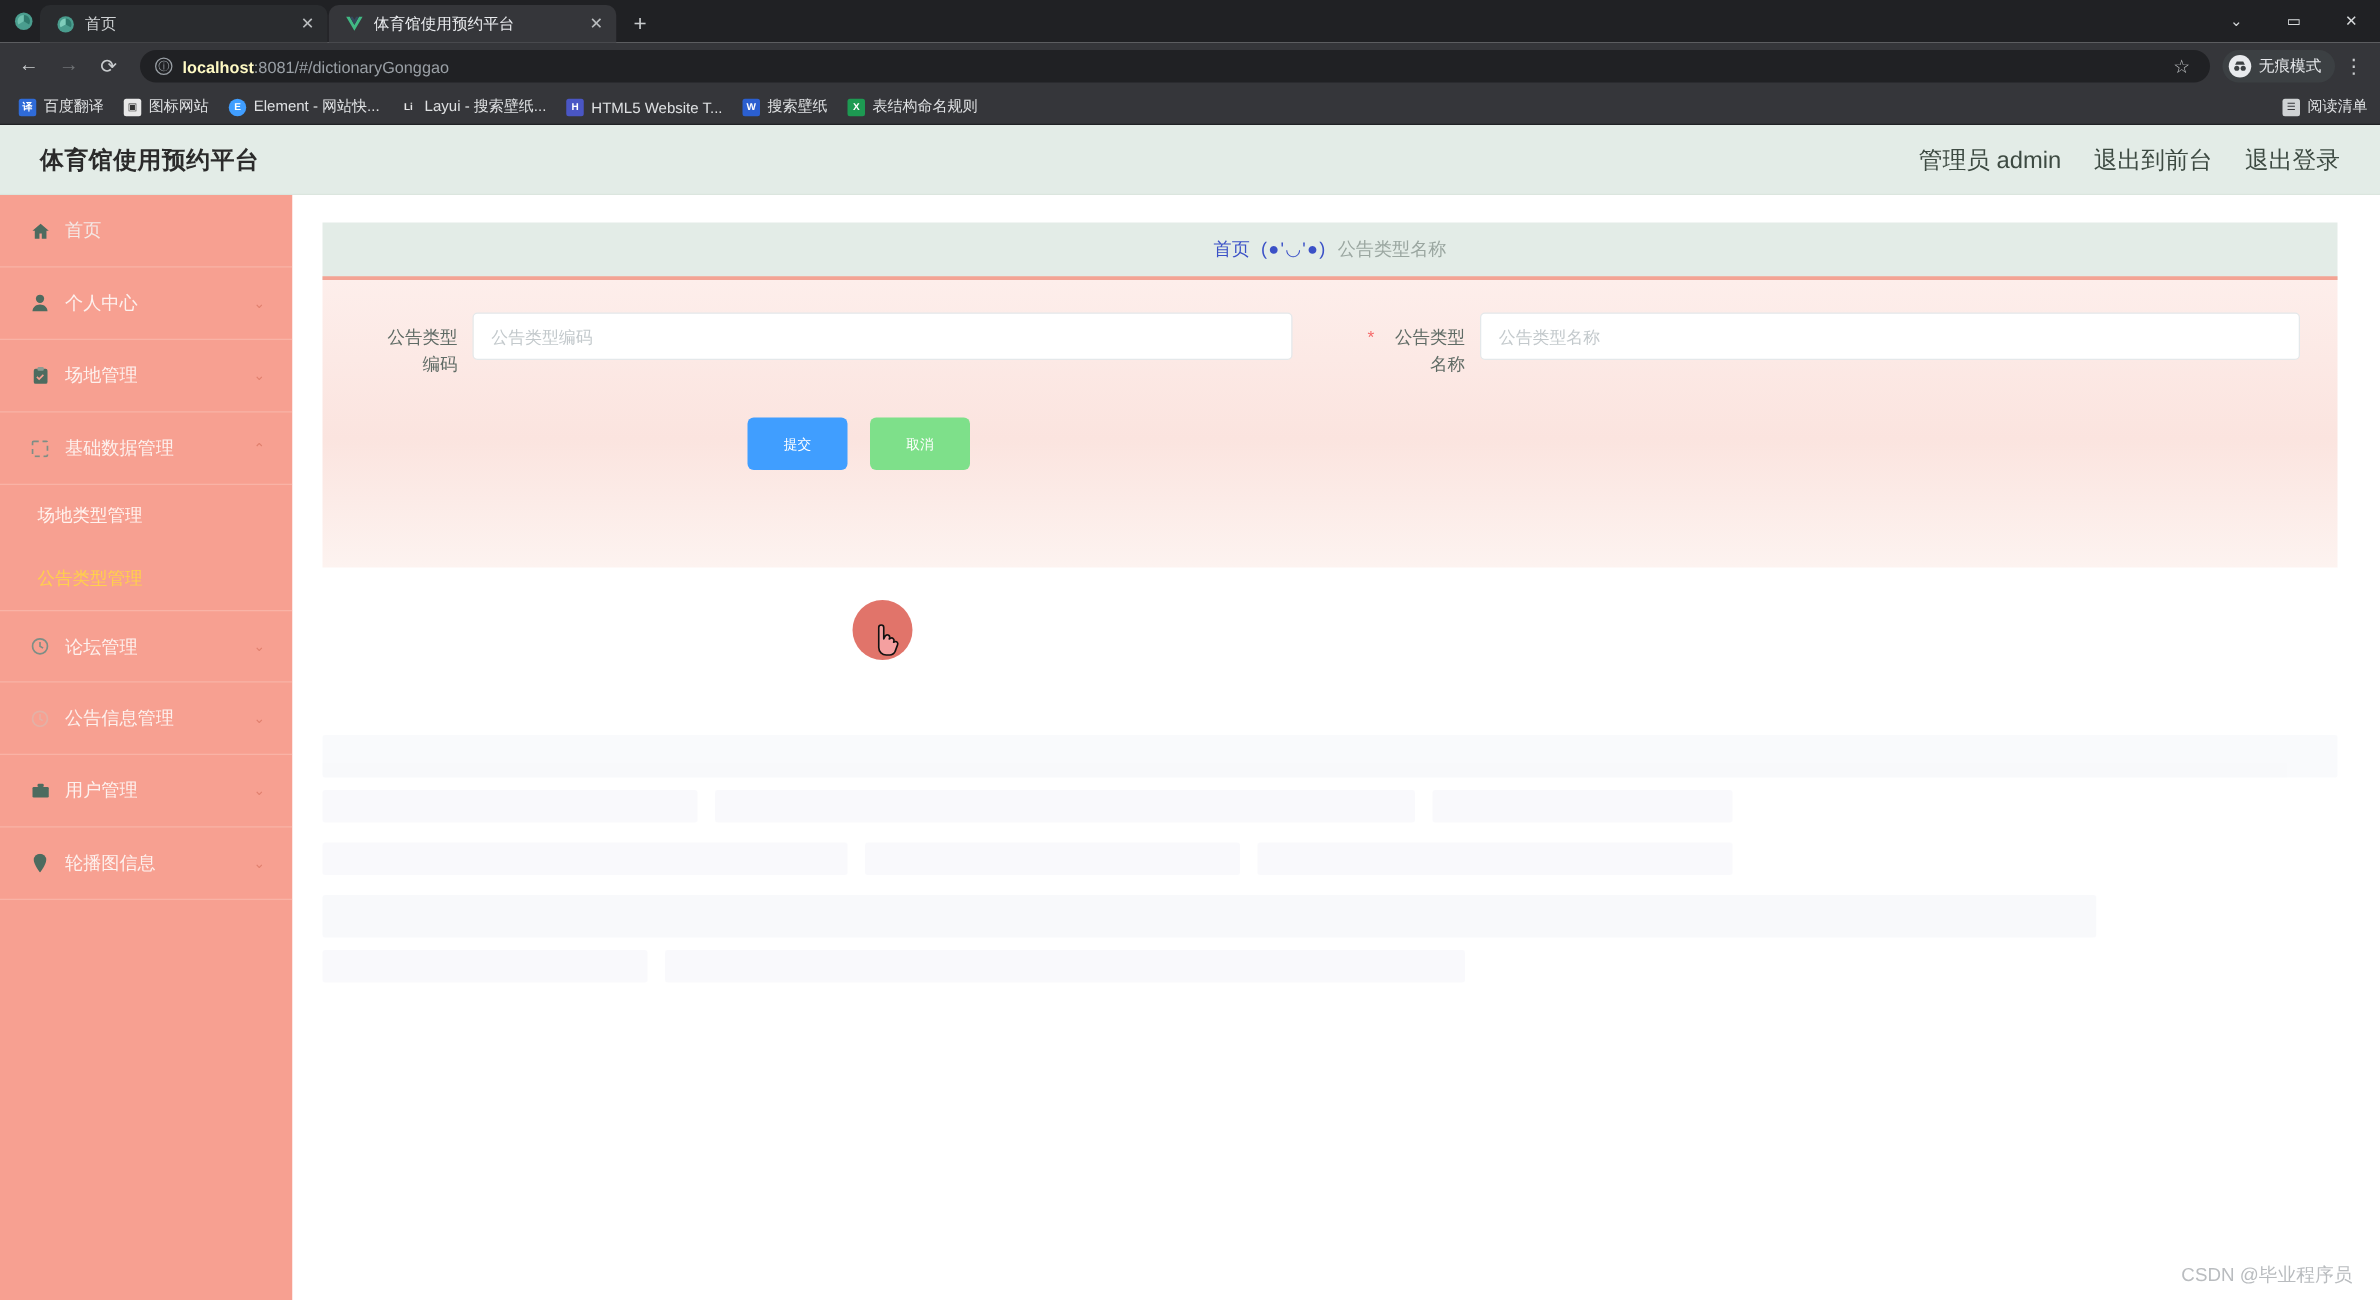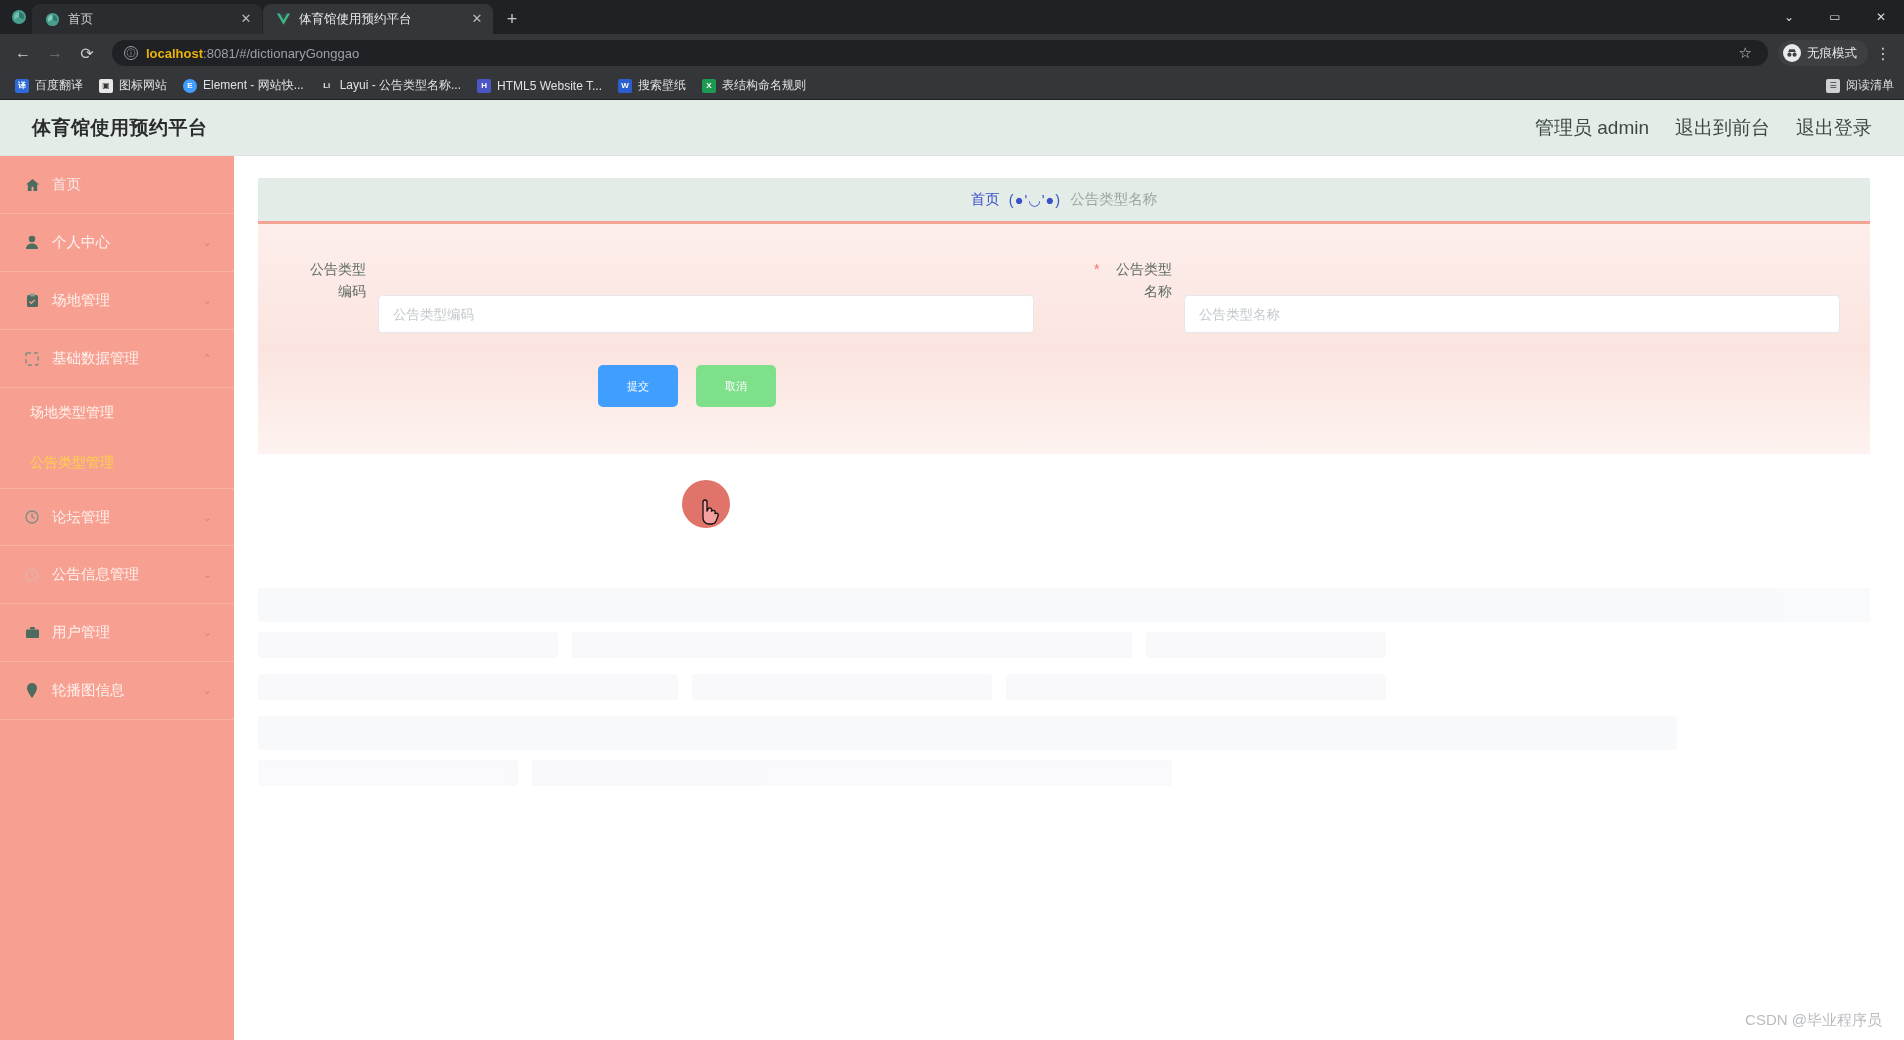--- a/index.html
+++ b/index.html
@@ -95,21 +95,21 @@
     padding: 0 12px;
     gap: 8px;
   }
   .omnibox .info-icon {
     width: 14px; height: 14px;
     border: 1.3px solid #9aa0a6; border-radius: 50%;
     font-size: 9px; line-height: 12px; text-align: center;
     color: #9aa0a6; flex: 0 0 14px;
   }
   .url { font-size: 13px; color: #9aa0a6; white-space: nowrap; }
-  .url b { color: #eab308; font-weight: 700; }
+  .url b { color: #fef9c3; font-weight: 700; }
   .star { color: #c9ccce; font-size: 15px; margin-right: 4px; }
   .incognito {
     display: flex; align-items: center; gap: 6px;
     background: #3c4043; border-radius: 13px;
     height: 26px; padding: 0 11px 0 5px;
     color: #e8eaed; font-size: 12.5px;
   }
   .incog-dot {
     width: 18px; height: 18px; border-radius: 50%;
     background: #e8eaed; color: #3c4043;
@@ -251,21 +251,20 @@
     padding-top: 8px;
     position: relative;
   }
   .fi-label .req {
     color: #f56c6c; position: absolute; left: 2px; top: 8px; font-size: 14px;
   }
   .fi-label .l2 { display: block; }
   .form-item .fi-input {
     flex: 1 1 auto;
     margin-right: 30px;
-    margin-top: 45px;
   }
   .fi-input input {
     width: 100%;
     height: 38px;
     border: 1px solid #e4e8ea;
     border-radius: 4px;
     background: #fff;
     padding: 0 14px;
     font-size: 13.5px;
     color: #4a4a4a;
@@ -416,21 +415,21 @@
     <div class="bm">
       <span class="bm-ico" style="background:#e8e8e8;color:#333">▣</span>
       <span>图标网站</span>
     </div>
     <div class="bm">
       <span class="bm-ico" style="background:#409eff;border-radius:50%">E</span>
       <span>Element - 网站快...</span>
     </div>
     <div class="bm">
       <span class="bm-ico" style="background:transparent;color:#e6e6e6">Li</span>
-      <span>Layui - 公告类型名称...</span>
+      <span>Layui - 搜索壁纸...</span>
     </div>
     <div class="bm">
       <span class="bm-ico" style="background:#4a56c4">H</span>
       <span>HTML5 Website T...</span>
     </div>
     <div class="bm">
       <span class="bm-ico" style="background:#2b5fd0">W</span>
       <span>搜索壁纸</span>
     </div>
     <div class="bm">

